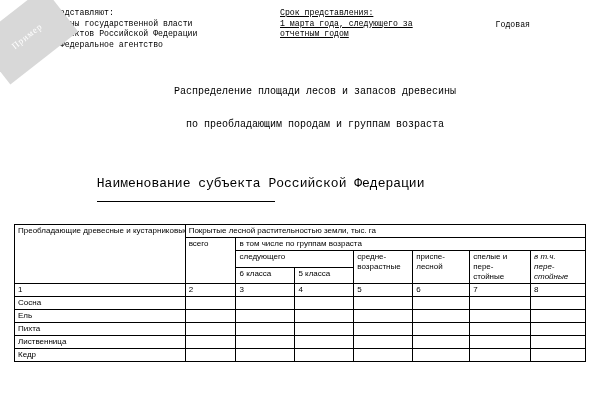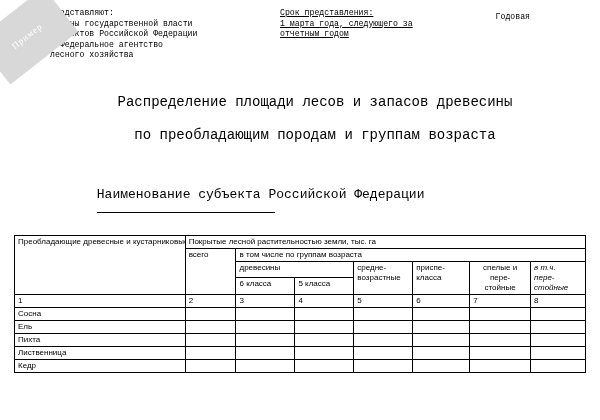--- a/index.html
+++ b/index.html
@@ -58,27 +58,27 @@
     width: 230px;
     white-space: pre;
   }
   .hdr-right {
     white-space: pre;
     text-decoration: underline;
   }
   .hdr-annual {
     position: absolute;
     right: 56px;
-    top: 4px;
+    top: 12px;
     white-space: pre;
   }
 
   .doc-title {
     font-family: "Liberation Mono", monospace;
-    font-size: 14px;
+    font-size: 10px;
     line-height: 11px;
     text-align: center;
     margin-top: 14px;
     margin-left: 30px;
     white-space: pre;
   }
 
   .fields {
     font-family: "Liberation Mono", monospace;
     font-size: 13px;
@@ -147,23 +147,20 @@
     <div class="hdr-row">
       <div class="hdr-left">органы государственной власти</div>
       <div class="hdr-right">1 марта года, следующего за</div>
     </div>
     <div class="hdr-row">
       <div class="hdr-left">субъектов Российской Федерации</div>
       <div class="hdr-right">отчетным годом</div>
     </div>
     <div class="hdr-row">
       <div class="hdr-left">в Федеральное агентство</div>
-    </div>
-    <div class="hdr-row">
-      <div class="hdr-left">лесного хозяйства</div>
     </div>
     <div class="hdr-annual">Годовая</div>
   </div>
 
   <div class="doc-title">
     <div>Распределение площади лесов и запасов древесины</div>
     <div>по преобладающим породам и группам возраста</div>
   </div>
 
   <div class="fields">
@@ -187,26 +184,26 @@
     <tbody>
       <tr>
         <td class="hd" rowspan="4" style="height:auto;">Преобладающие древесные и кустарниковые породы</td>
         <td class="hd" colspan="7">Покрытые лесной растительностью земли, тыс. га</td>
       </tr>
       <tr>
         <td class="hd" rowspan="3">всего</td>
         <td class="hd" colspan="6">в том числе по группам возраста</td>
       </tr>
       <tr>
-        <td class="hd" colspan="2">древесины</td>
+        <td class="hd" colspan="2">следующего</td>
         <td class="hd" rowspan="2" style="white-space:pre-line;">средне-
 возрастные</td>
         <td class="hd" rowspan="2" style="white-space:pre-line;">приспе-
-класса</td>
-        <td class="hd" rowspan="2" style="white-space:pre-line;text-align:center;">спелые и
+лесной</td>
+        <td class="hd" rowspan="2" style="white-space:pre-line;">спелые и
 пере-
 стойные</td>
         <td class="hd" rowspan="2" style="white-space:pre-line;font-style:italic;">в т.ч.
 пере-
 стойные</td>
       </tr>
       <tr>
         <td class="hd">6 класса</td>
         <td class="hd">5 класса</td>
       </tr>

